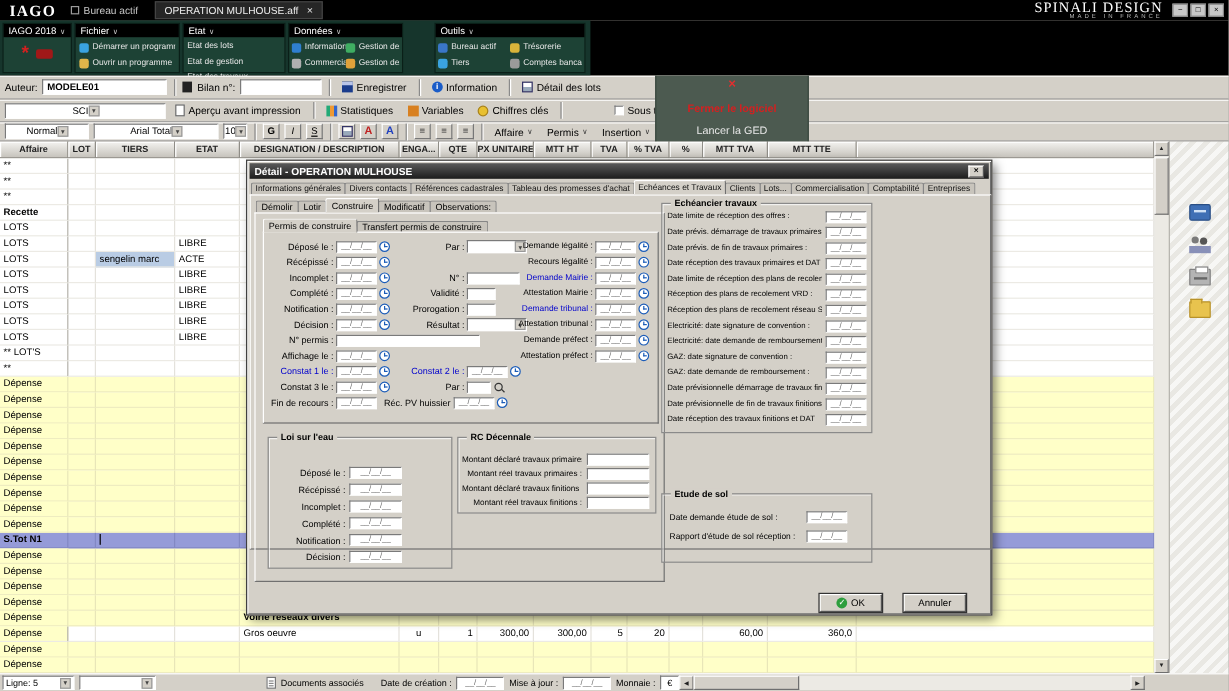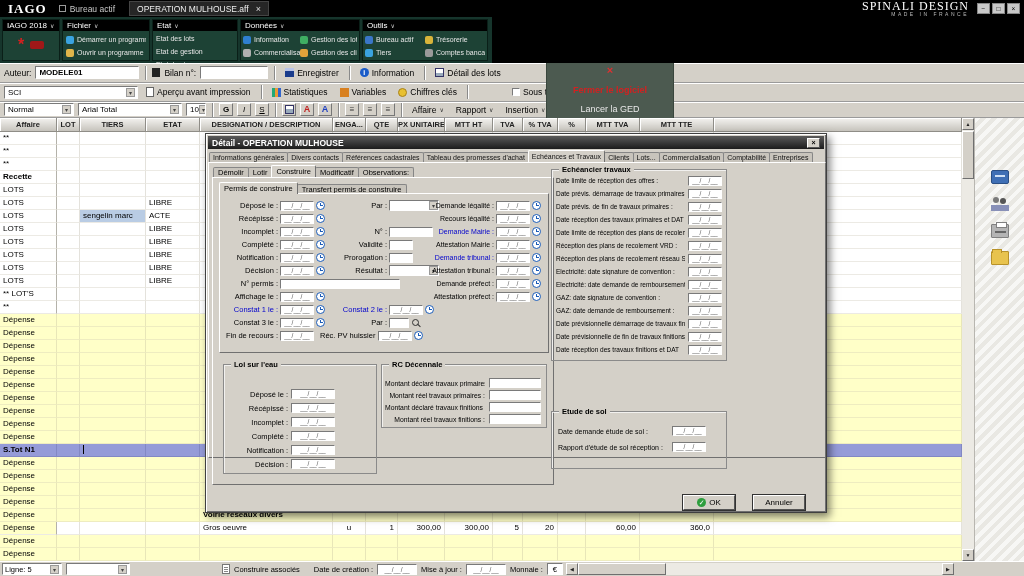--- a/index.html
+++ b/index.html
@@ -31,21 +31,21 @@
 .rb-star{color:#d42020;font-size:16px;font-weight:bold;line-height:10px}
 .rb-mark{width:14px;height:8px;background:#a01818;border-radius:2px}
 .iago-body{display:flex;align-items:center;gap:6px;justify-content:center;height:28px}
 
 .tbar{position:absolute;left:0;width:1024px;background:#d4d0c8;display:flex;align-items:center;gap:4px;padding:0 4px;border-bottom:1px solid #9a9a9a;box-shadow:inset 0 1px 0 #fff}
 #tbar1{top:63px;height:20px}
 #tbar2{top:83px;height:19px}
 #tbar3{top:102px;height:16px}
 .tlabel{font-size:8.5px;white-space:nowrap}
 .tinput{background:#fff;border:1px solid;border-color:#7a7a7a #fff #fff #7a7a7a;height:13px;font-size:8px;display:flex;align-items:center;padding:0 3px;overflow:hidden}
-.tselect{background:#fff;border:1px solid;border-color:#7a7a7a #fff #fff #7a7a7a;height:13px;font-size:8px;display:flex;align-items:center;justify-content:space-between;padding:0 2px 0 3px;overflow:hidden}
+.tselect{background:#fff;border:1px solid;border-color:#7a7a7a #fff #fff #7a7a7a;height:13px;font-size:8px;display:flex;align-items:center;justify-content:center;padding:0 2px 0 3px;overflow:hidden}
 .dd-a{font-size:6px;color:#444;background:#d4d0c8;border:1px solid #999;width:9px;height:9px;display:flex;align-items:center;justify-content:center;flex:none}
 .tbtn{display:flex;align-items:center;gap:3px;font-size:8.5px;padding:1px 4px;white-space:nowrap;cursor:default}
 .vsep{width:1px;height:14px;background:#8a8a8a;box-shadow:1px 0 0 #fff;margin:0 2px;flex:none}
 .fmtbtn{width:14px;height:13px;border:1px solid;border-color:#fff #777 #777 #fff;font-size:8px;display:flex;align-items:center;justify-content:center;background:#d4d0c8;flex:none}
 .cb{width:8px;height:8px;background:#fff;border:1px solid;border-color:#7a7a7a #fff #fff #7a7a7a;flex:none}
 .spacer30{width:30px}
 
 .ic{flex:none;display:inline-block}
 .ic-book{width:8px;height:9px;background:#222}
 .ic-save{width:9px;height:9px;background:#1a3c8c;box-shadow:inset 0 3px 0 #b8c4e8}
@@ -217,21 +217,21 @@
             <span>Etat des lots</span>
           </span>
           <span class="rb-item">
             <span>Etat de gestion</span>
           </span>
           <span class="rb-item">
             <span>Etat des travaux</span>
           </span>
         </div>
     </div>
-    <div class="rgroup" style="left:240px;width:120px">
+    <div class="rgroup" style="left:240px;width:96px">
       <div class="rg-head">
           <span>Données</span>
           <span class="rg-chev">∨</span>
         </div>
       <div class="rg-grid" id="rb-donnees">
           <span class="rb-item">
             <span class="rb-ic" style="background: rgb(47, 127, 208);"></span>
             <span>Information</span>
           </span>
           <span class="rb-item">
@@ -368,21 +368,21 @@
       </span>
     <span class="fmtbtn">
         <span class="alnico">≡</span>
       </span>
     <span class="vsep"></span>
     <span class="tbtn">
         <span>Affaire</span>
         <span class="rg-chev" style="color:#333">∨</span>
       </span>
     <span class="tbtn">
-        <span>Rapport</span>
+        <span>Permis</span>
         <span class="rg-chev" style="color:#333">∨</span>
       </span>
     <span class="tbtn">
         <span>Insertion</span>
         <span class="rg-chev" style="color:#333">∨</span>
       </span>
   </div>
 
   <div class="darkpanel">
     <span class="dp-x">×</span>
@@ -990,21 +990,21 @@
     <span class="stbox" style="width:60px">
         <span>Ligne: 5</span>
         <span class="dd-a">▾</span>
       </span>
     <span class="stbox" style="width:64px">
         <span></span>
         <span class="dd-a">▾</span>
       </span>
     <span style="width:84px"></span>
     <span class="doc-ic"></span>
-    <span class="tlabel" style="font-size:7.5px">Construire associés</span>
+    <span class="tlabel" style="font-size:7.5px">Documents associés</span>
     <span style="width:6px"></span>
     <span class="tlabel" style="font-size:7.5px">Date de création :</span>
     <span class="datebox-s">__/__/__</span>
     <span class="tlabel" style="font-size:7.5px">Mise à jour :</span>
     <span class="datebox-s">__/__/__</span>
     <span class="tlabel" style="font-size:7.5px">Monnaie :</span>
     <span class="stbox" style="width:16px;justify-content:center">€</span>
     <span class="stepper">
       <span>▲</span>
       <span>▼</span>

